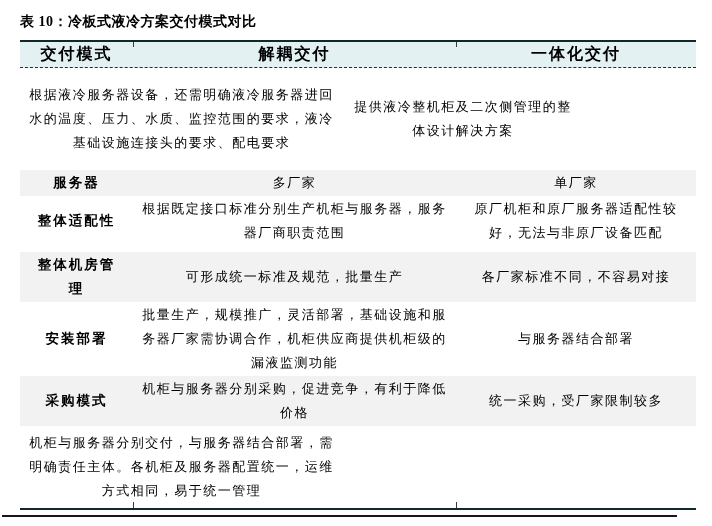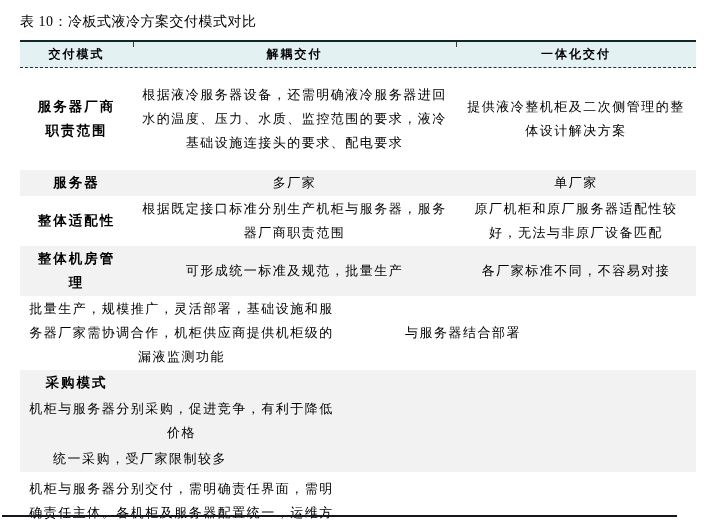--- a/index.html
+++ b/index.html
@@ -6,59 +6,59 @@
   .page{
     position:relative;
     width:712px;height:526px;
     background:#ffffff;
     font-family:"Liberation Serif","DejaVu Serif",serif;
     color:#000;
     overflow:hidden;
   }
   .table-title{
     position:absolute;left:20px;top:13px;
-    font-size:14px;font-weight:normal;letter-spacing:0.5px;
+    font-size:14px;font-weight:bold;letter-spacing:0.5px;
     white-space:nowrap;
   }
   .report-table{
     position:absolute;left:20px;top:40px;width:676px;
     border-top:2px solid #10272b;
     border-bottom:2px solid #10272b;
     box-sizing:content-box;
   }
   .header-row{
     display:flex;height:26px;
     background:#e4f1f3;
     border-bottom:1px dashed #2b2b2b;
     box-sizing:border-box;
     position:relative;
   }
   .hcell{
     display:flex;align-items:center;justify-content:center;
-    font-weight:bold;font-size:12px;letter-spacing:2px;
+    font-weight:bold;font-size:16px;letter-spacing:2px;
     box-sizing:border-box;
   }
   .c1{width:113px;}
   .c2{width:323px;}
   .c3{width:240px;}
   .body-rows .body-row{display:flex;background:#ffffff;}
   .body-rows .body-row:nth-child(even){background:#f2f2f2;}
   .bcell{
     display:flex;align-items:center;justify-content:center;
     text-align:center;
     font-size:13px;line-height:24px;letter-spacing:1.5px;
     padding:1px 8px;box-sizing:border-box;
   }
   .bcell.c1{font-weight:bold;font-size:13.5px;letter-spacing:2px;padding:1px 12px;}
   .row-1{min-height:102px;}
   .row-2{min-height:24px;}
   .row-3{min-height:50px;}
-  .row-4{min-height:48px;}
+  .row-4{min-height:48px;margin-top:6px;}
   .row-5{min-height:73px;}
-  .row-6{min-height:47px;flex-direction:column;}
+  .row-6{min-height:47px;}
   .row-7{min-height:82px;}
   .tick{
     position:absolute;width:1px;background:#3a3a3a;
   }
   .tick.top{top:0;height:5px;}
   .tick.bottom{bottom:0;height:6px;}
   .tick.pos-a{left:113px;}
   .tick.pos-b{left:436px;}
   .footer-rule{
     position:absolute;left:2px;top:515px;width:675px;height:2px;
@@ -78,21 +78,20 @@
       <div class="hcell c1">交付模式</div>
       <div class="hcell c2">解耦交付</div>
       <div class="hcell c3">一体化交付</div>
       <div class="tick top pos-a"></div>
       <div class="tick top pos-b"></div>
     </div>
 
     <div class="body-rows">
 
       <div class="body-row row-1">
-        <div class="bcell c1">服务器厂商职责范围</div>
         <div class="bcell c2">根据液冷服务器设备，还需明确液冷服务器进回水的温度、压力、水质、监控范围的要求，液冷基础设施连接头的要求、配电要求</div>
         <div class="bcell c3">提供液冷整机柜及二次侧管理的整体设计解决方案</div>
       </div>
 
       <div class="body-row row-2">
         <div class="bcell c1">服务器</div>
         <div class="bcell c2">多厂家</div>
         <div class="bcell c3">单厂家</div>
       </div>
 
@@ -102,32 +101,33 @@
         <div class="bcell c3">原厂机柜和原厂服务器适配性较好，无法与非原厂设备匹配</div>
       </div>
 
       <div class="body-row row-4">
         <div class="bcell c1">整体机房管理</div>
         <div class="bcell c2">可形成统一标准及规范，批量生产</div>
         <div class="bcell c3">各厂家标准不同，不容易对接</div>
       </div>
 
       <div class="body-row row-5">
+        <div class="bcell c1">安装部署</div>
         <div class="bcell c2">批量生产，规模推广，灵活部署，基础设施和服务器厂家需协调合作，机柜供应商提供机柜级的漏液监测功能</div>
         <div class="bcell c3">与服务器结合部署</div>
       </div>
 
       <div class="body-row row-6">
         <div class="bcell c1">采购模式</div>
         <div class="bcell c2">机柜与服务器分别采购，促进竞争，有利于降低价格</div>
         <div class="bcell c3">统一采购，受厂家限制较多</div>
       </div>
 
       <div class="body-row row-7" style="position:relative;">
-        <div class="bcell c2">机柜与服务器分别交付，需明确责任界面，需明确责任主体。各机柜及服务器配置统一，运维方式相同，易于统一管理</div>
+        <div class="bcell c2">机柜与服务器分别交付，与服务器结合部署，需明确责任主体。各机柜及服务器配置统一，运维方式相同，易于统一管理</div>
         <div class="tick bottom pos-a"></div>
         <div class="tick bottom pos-b"></div>
       </div>
 
     </div>
   </div>
 
   <div class="footer-rule"></div>
 
 </div>

